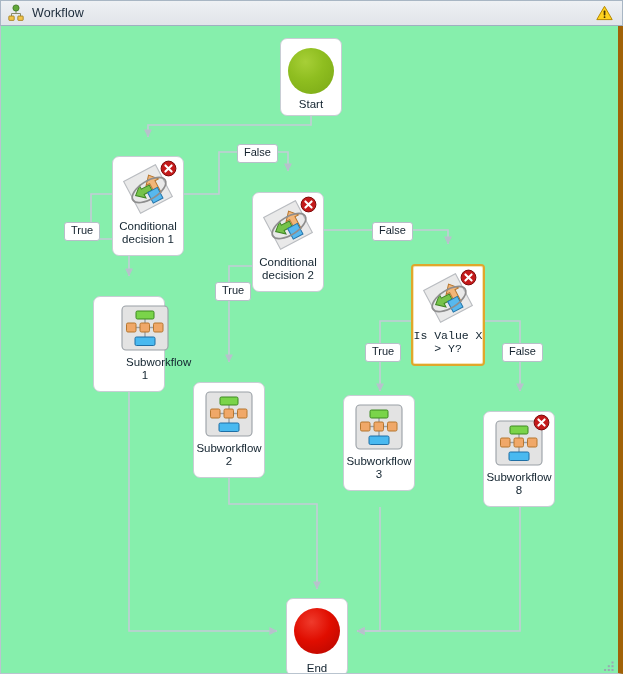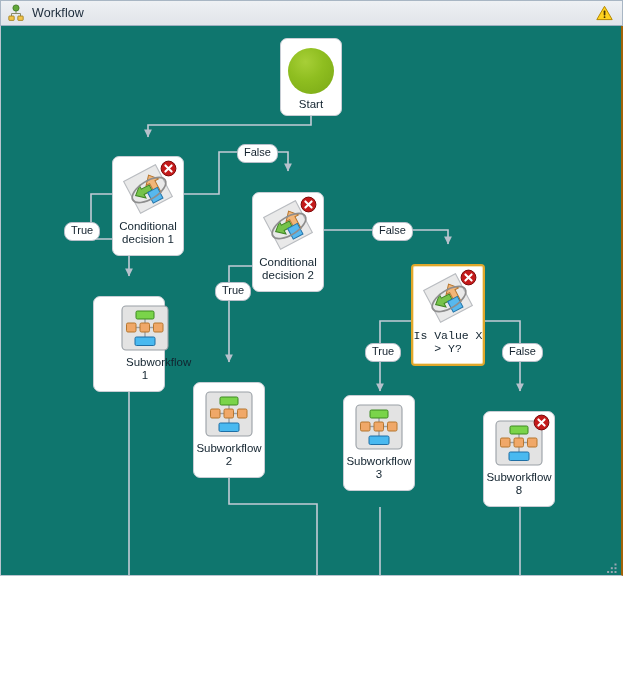--- a/index.html
+++ b/index.html
@@ -24,25 +24,25 @@
   }
   #titlebar .tb-icon{margin-left:6px;width:18px;height:18px;position:relative;flex:0 0 auto;}
   #titlebar .tb-title{
     margin-left:7px;font-size:12.5px;color:#1b2a3a;letter-spacing:.1px;
     flex:1 1 auto;white-space:nowrap;
   }
   #titlebar .tb-warn{margin-right:9px;width:17px;height:16px;flex:0 0 auto;}
 
   
   #canvas{
-    position:absolute;left:0;top:26px;width:623px;height:550px;
+    position:absolute;left:0;top:26px;width:623px;height:648px;
     box-sizing:border-box;
-    background:#0f766e;
+    background:#86efac;
     border-left:1px solid #b9c4cf;
-    border-right:2px solid #a16207;
+    border-right:5px solid #a16207;
     border-bottom:1px solid #b9c4cf;
     overflow:hidden;
   }
   #edge-layer{position:absolute;left:0;top:0;width:621px;height:648px;}
 
   
   .node{
     position:absolute;box-sizing:border-box;
     background:#ffffff;
     border:1px solid #c8cdd4;
@@ -86,21 +86,21 @@
   .icon-wrap.sw{width:50px;height:46px;}
 
   
   .badge-err{position:absolute;width:17px;height:17px;right:-3px;top:-4px;}
 
   
   .elabel{
     position:absolute;z-index:7;
     background:#ffffff;
     border:1px solid #b7bfc9;
-    border-radius:8px;
+    border-radius:3px;
     height:17px;line-height:15px;
     padding:0 6px;
     font-size:11px;color:#14222e;
     white-space:nowrap;
     text-align:center;
   }
 
   
   #grip{position:absolute;right:4px;bottom:4px;width:11px;height:11px;z-index:9;}
 </style>

